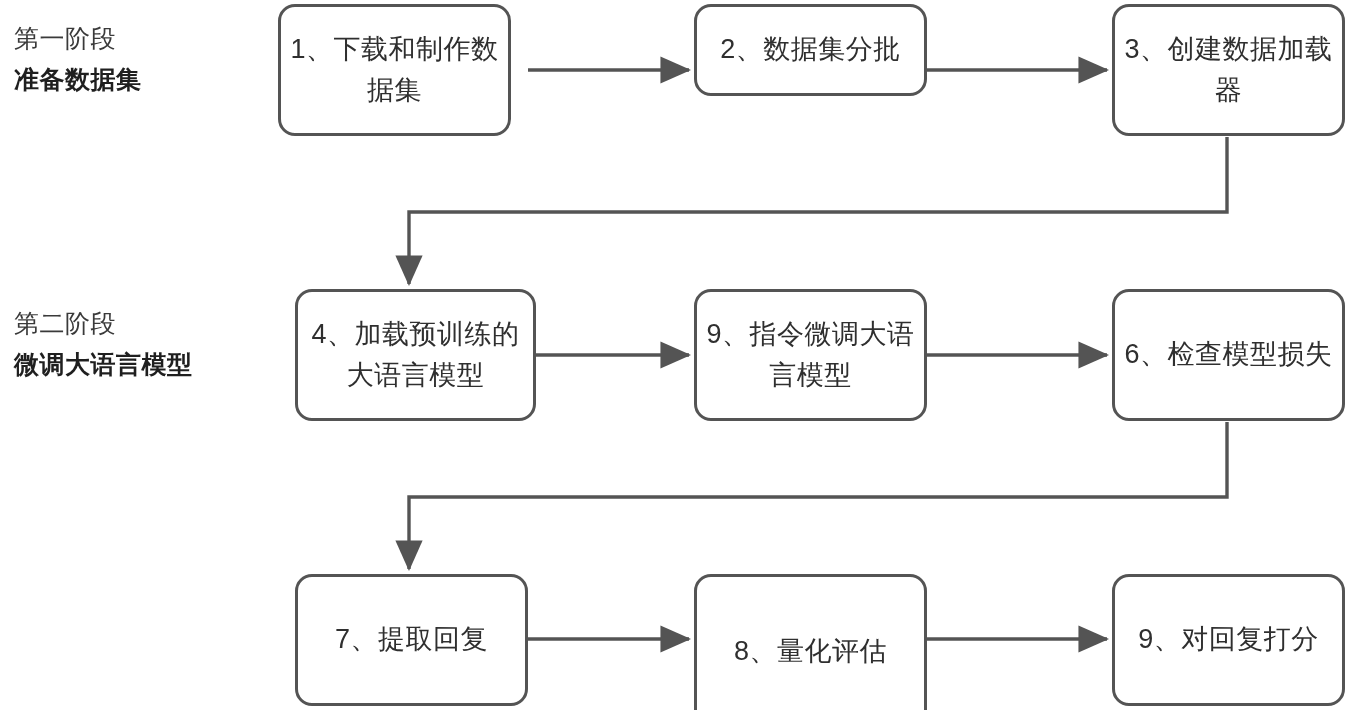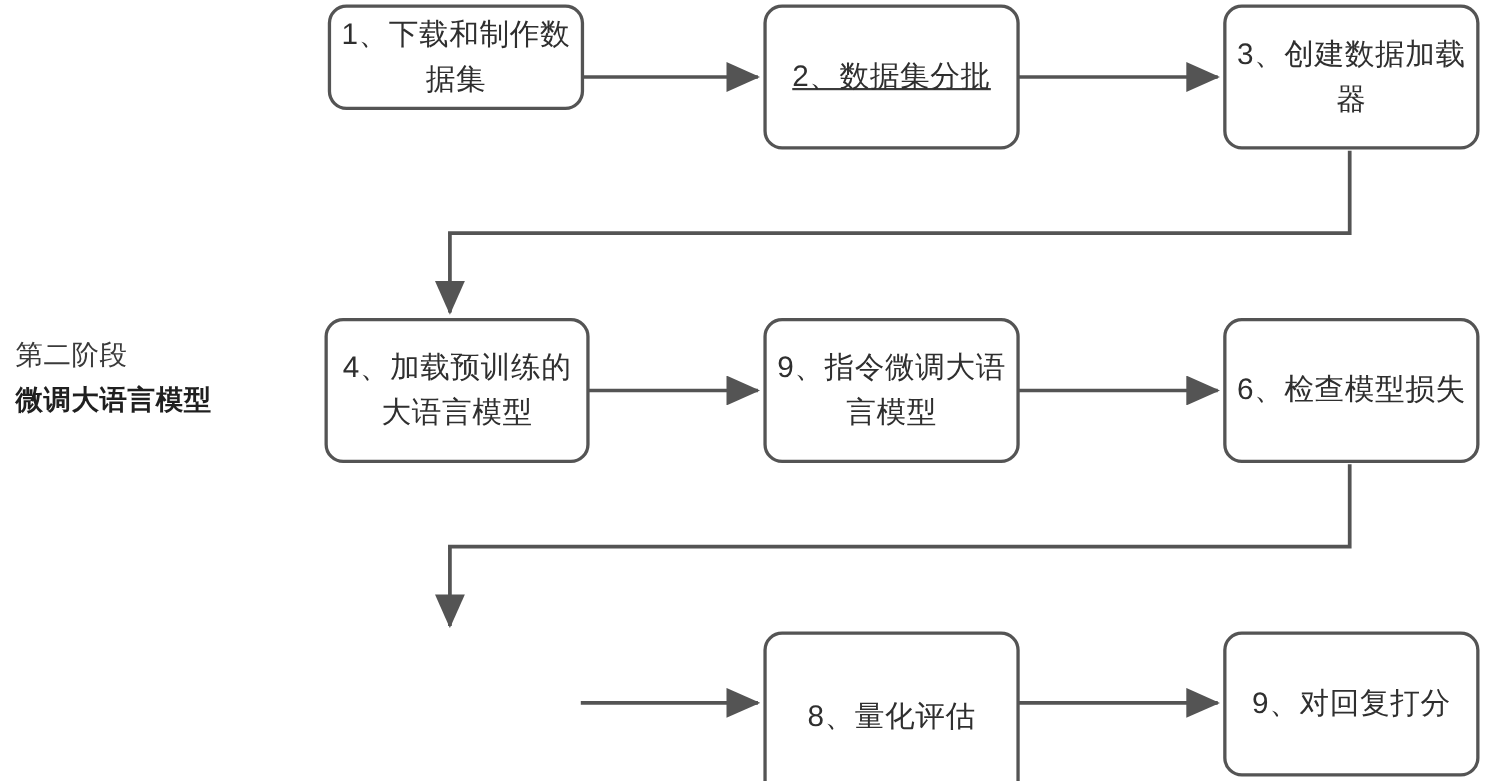--- a/index.html
+++ b/index.html
@@ -102,33 +102,37 @@
       <line x1="528" y1="355" x2="689" y2="355" marker-end="url(#ah)"></line>
       <line x1="926" y1="355" x2="1107" y2="355" marker-end="url(#ah)"></line>
 
       <path d="M1227,422 L1227,497 L409,497 L409,569" marker-end="url(#ah)"></path>
 
       <line x1="528" y1="639" x2="689" y2="639" marker-end="url(#ah)"></line>
       <line x1="926" y1="639" x2="1107" y2="639" marker-end="url(#ah)"></line>
     </g>
   </svg>
 
+  <div class="stage-label" style="top:22px;">
+    <span class="stage-name">第一阶段</span>
+    <span class="stage-desc">准备数据集</span>
+  </div>
 
   <div class="stage-label" style="top:307px;">
     <span class="stage-name">第二阶段</span>
     <span class="stage-desc">微调大语言模型</span>
   </div>
 
 
-  <div class="node" style="left:298px; top:4px; width:233px; height:96px;">
+  <div class="node" style="left:278px; top:4px; width:233px; height:132px;">
     <span class="node-text">1、下载和制作数
 据集</span>
   </div>
 
-  <div class="node nowrap" style="left:694px; top:4px; width:233px; height:132px;text-decoration:underline;">
+  <div class="node nowrap" style="left:694px; top:4px; width:233px; height:92px;">
     <span class="node-text">2、数据集分批</span>
   </div>
 
   <div class="node" style="left:1112px; top:4px; width:233px; height:132px;">
     <span class="node-text">3、创建数据加载
 器</span>
   </div>
 
   <div class="node" style="left:295px; top:289px; width:241px; height:132px;">
     <span class="node-text">4、加载预训练的
@@ -137,20 +141,23 @@
 
   <div class="node" style="left:694px; top:289px; width:233px; height:132px;">
     <span class="node-text">9、指令微调大语
 言模型</span>
   </div>
 
   <div class="node nowrap" style="left:1112px; top:289px; width:233px; height:132px;">
     <span class="node-text">6、检查模型损失</span>
   </div>
 
+  <div class="node nowrap" style="left:295px; top:574px; width:233px; height:132px;">
+    <span class="node-text">7、提取回复</span>
+  </div>
 
   <div class="node nowrap" style="left:694px; top:574px; width:233px; height:156px;">
     <span class="node-text">8、量化评估</span>
   </div>
 
   <div class="node nowrap" style="left:1112px; top:574px; width:233px; height:132px;">
     <span class="node-text">9、对回复打分</span>
   </div>
 
 </div>

